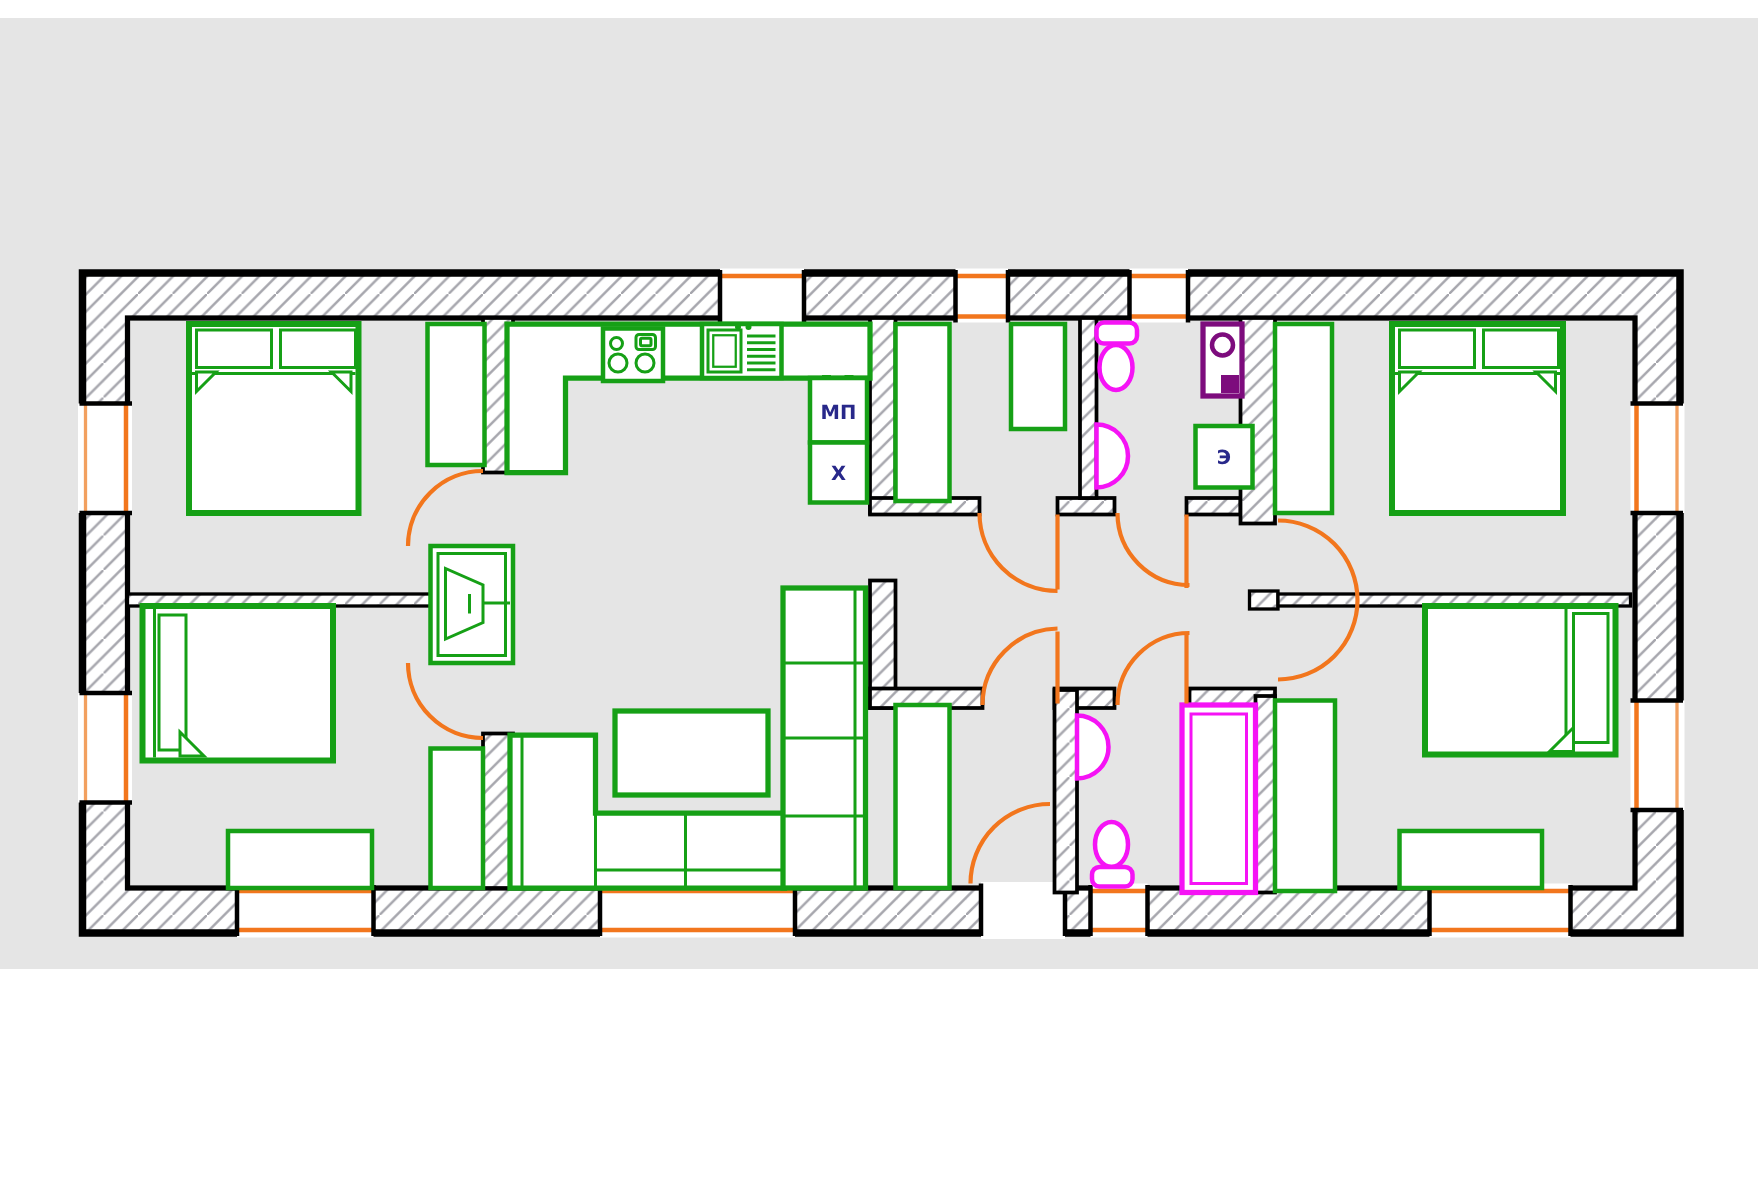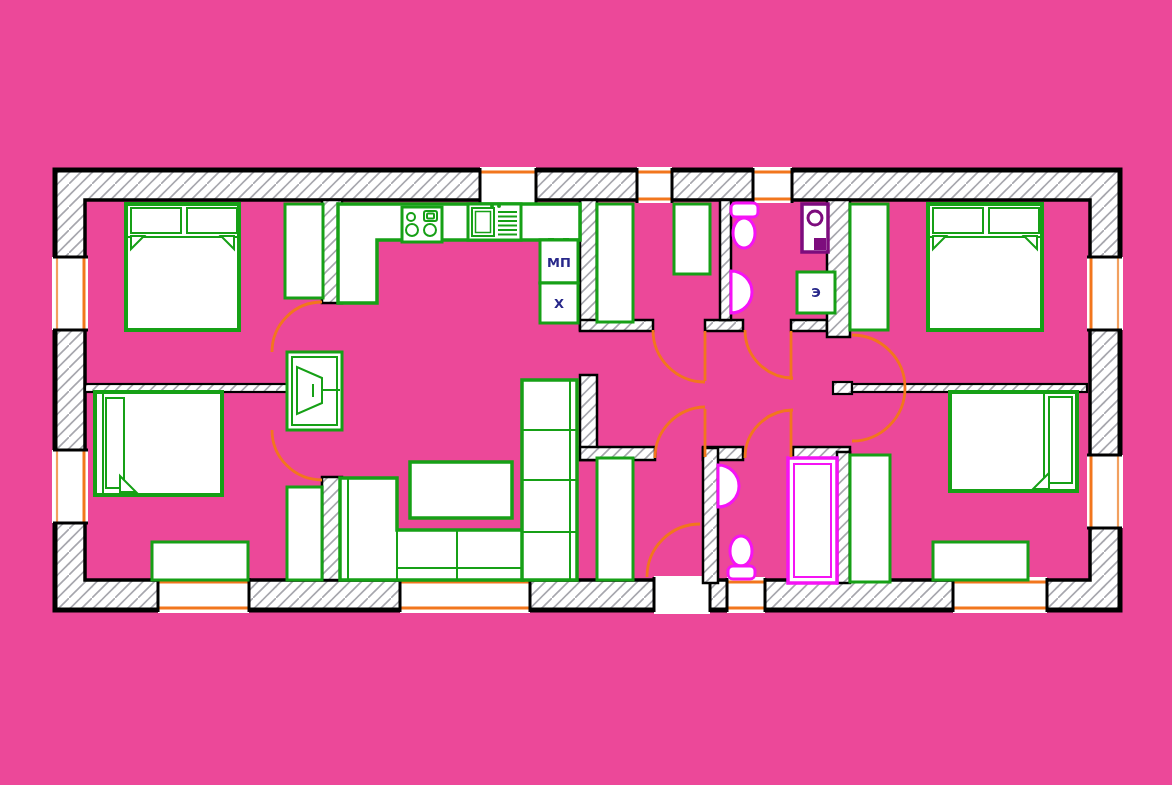--- a/index.html
+++ b/index.html
@@ -1,17 +1,17 @@
 <!DOCTYPE html>
 <html><head>
 <meta charset="utf-8">
 <style>
   html,body { margin:0; padding:0; background:#ffffff; }
-  #canvas { position:relative; width:1172px; height:785px; background:#ec4899; overflow:hidden;
-            font-family:"DejaVu Sans", sans-serif; }
+  #canvas { position:relative; width:1172px; height:634px; background:#e5e5e5; overflow:hidden;
+            font-family:"DejaVu Sans", sans-serif;margin-top:12px; }
   svg { position:absolute; left:0; top:0; }
   
   .wall   { fill:url(#hatch); stroke:#000; stroke-width:2.5; }
   .wallthin { fill:url(#hatch); stroke:#000; stroke-width:2.2; }
   .ring   { fill:url(#hatch); fill-rule:evenodd; stroke:none; }
   .contour-out { fill:none; stroke:#000; stroke-width:5; }
   .contour-in  { fill:none; stroke:#000; stroke-width:3.5; }
   .gap    { fill:#fff; stroke:none; }
   .jamb   { stroke:#000; stroke-width:3; }
   

